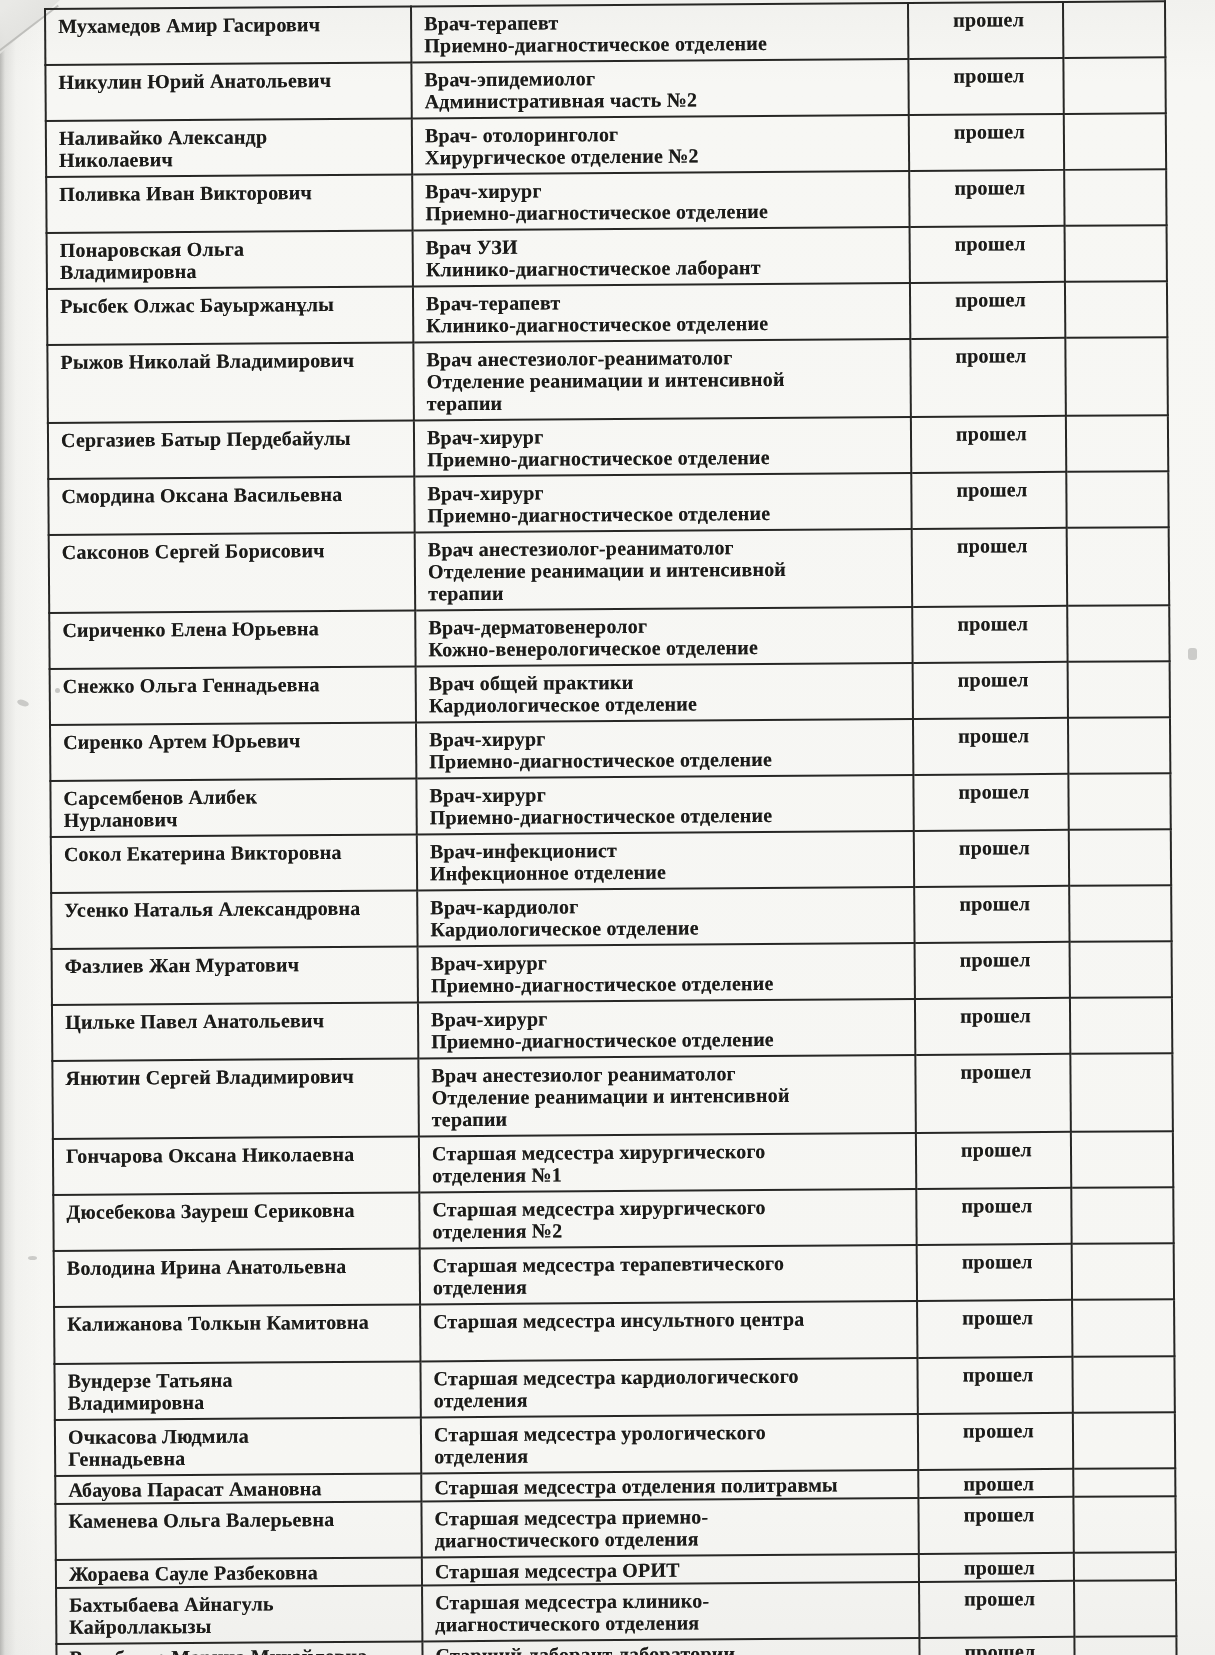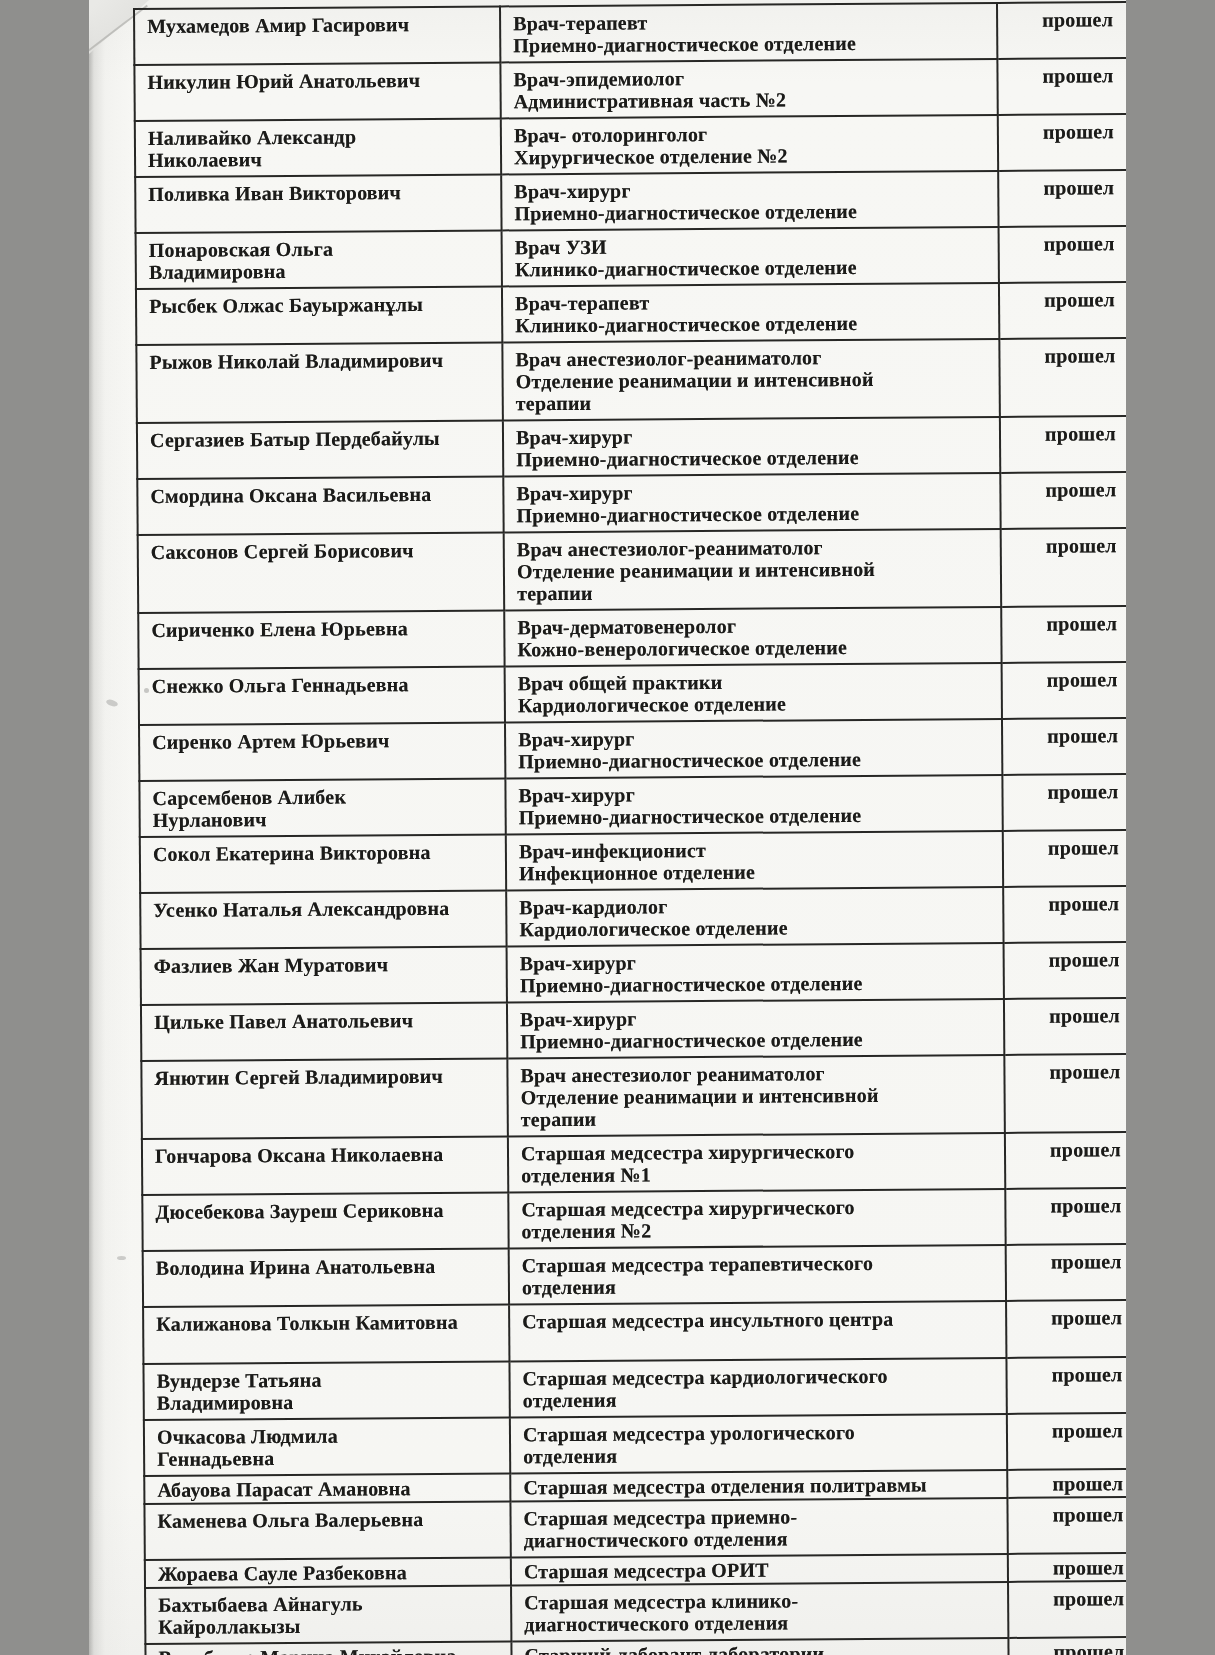--- a/index.html
+++ b/index.html
@@ -4,21 +4,21 @@
 <title>Scanned attendance table</title>
 <style>
   html, body {
     margin: 0;
     padding: 0;
     background: #8f8f8d;
     font-family: "Liberation Serif", "DejaVu Serif", serif;
   }
   .page {
     position: relative;
-    width: 1037px;
+    width: 1215px;
     height: 1655px;
     margin: 0 auto;
     overflow: hidden;
     background:
       linear-gradient(90deg, rgba(125,125,122,0.50) 0px, rgba(185,185,182,0.35) 5px, rgba(224,224,221,0.20) 16px, rgba(244,244,241,0.0) 42px),
       linear-gradient(180deg, #f1f1ee 0%, #f7f7f4 5%, #f6f6f3 90%, #f0f0ed 100%),
       #f6f6f3;
   }
   
   .corner-shade {
@@ -132,21 +132,21 @@
     <td class="c-name"><span>Поливка Иван Викторович</span></td>
     <td class="c-pos"><span>Врач-хирург
 Приемно-диагностическое отделение</span></td>
     <td class="c-status"><span>прошел</span></td>
     <td class="c-empty"></td>
   </tr>
           <tr>
     <td class="c-name"><span>Понаровская Ольга
 Владимировна</span></td>
     <td class="c-pos"><span>Врач УЗИ
-Клинико-диагностическое отделение</span></td>
+Клинико-диагностическое лаборант</span></td>
     <td class="c-status"><span>прошел</span></td>
     <td class="c-empty"></td>
   </tr>
           <tr>
     <td class="c-name"><span>Рысбек Олжас Бауыржанұлы</span></td>
     <td class="c-pos"><span>Врач-терапевт
 Клинико-диагностическое отделение</span></td>
     <td class="c-status"><span>прошел</span></td>
     <td class="c-empty"></td>
   </tr>

